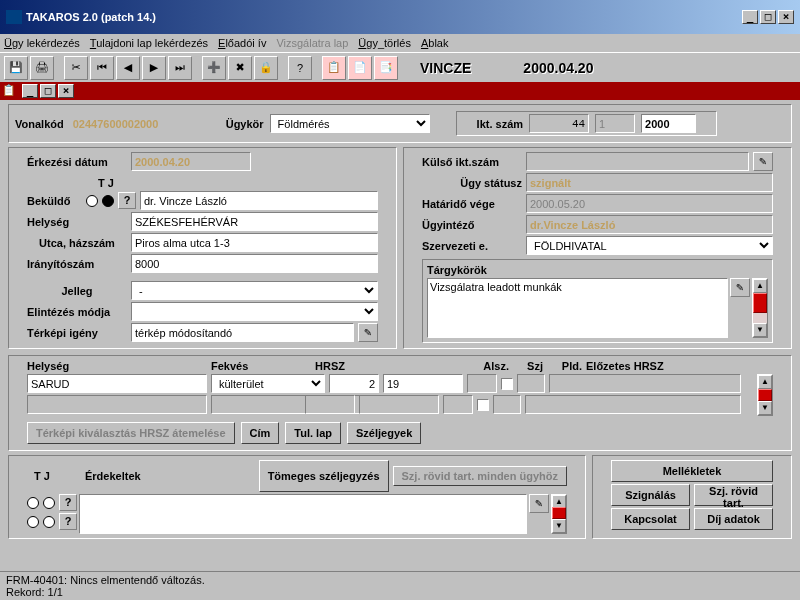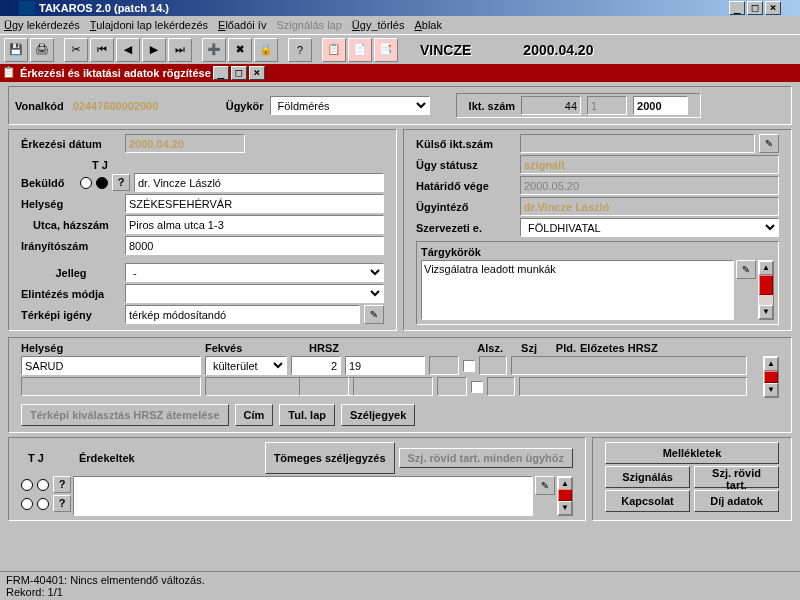--- a/index.html
+++ b/index.html
@@ -1,37 +1,37 @@
 <!DOCTYPE html>
 <html><head>
 <meta charset="utf-8">
 <style>
   * { box-sizing: border-box; margin: 0; padding: 0; font-family: Arial, sans-serif; font-size: 11px; }
   body { background: #c0c0c0; width: 800px; height: 600px; overflow: hidden; }
-  .titlebar { background: linear-gradient(to right, #08246b, #a6caf0); color: #fff; height: 16px; display: flex; align-items: center; padding: 0 19px; font-weight: bold; }
+  .titlebar { background: linear-gradient(to right, #08246b, #a6caf0); color: #fff; height: 34px; display: flex; align-items: center; padding: 0 6px; font-weight: bold; }
   .titlebar .icon { width: 16px; height: 14px; background: #004080; margin-right: 4px; }
   .titlebar .spacer { flex: 1; }
   .winbtn { width: 16px; height: 14px; background: #c0c0c0; border: 1px solid; border-color: #fff #404040 #404040 #fff; margin-left: 2px; text-align: center; line-height: 11px; font-family: monospace; color: #000; }
   .menubar { background: #c0c0c0; height: 18px; display: flex; align-items: center; padding: 0 4px; gap: 10px; }
   .menubar span { color: #000; }
   .menubar span.dis { color: #808080; }
   .menubar u { text-decoration: underline; }
   .toolbar { background: #c0c0c0; height: 30px; display: flex; align-items: center; padding: 2px 4px; gap: 2px; border-top: 1px solid #fff; }
   .tbtn { width: 24px; height: 24px; background: #c0c0c0; border: 1px solid; border-color: #fff #808080 #808080 #fff; display: flex; align-items: center; justify-content: center; }
   .tsep { width: 6px; }
   .toolbar .label { color: #000000; font-weight: bold; margin-left: 20px; font-size: 14px; text-shadow: 1px 1px 0 #fff; }
   .subtitle { background: #a00000; color: #fff; height: 18px; display: flex; align-items: center; padding: 0 2px; font-weight: bold; }
   .subtitle .icon { width: 14px; height: 14px; margin-right: 4px; }
   .form { padding: 4px 8px; }
   .row { display: flex; align-items: center; margin-bottom: 2px; gap: 4px; }
   .lbl { font-weight: bold; color: #000; text-align: right; }
   input, select { background: #fff; border: 1px solid; border-color: #808080 #fff #fff #808080; height: 19px; padding: 1px 3px; font-size: 11px; }
   input.ro { background: #c0c0c0; color: #808080; }
   input.ylw { color: #c0a060; font-weight: bold; }
-  .box { border: 1px solid; border-color: #808080 #fff #fff #808080; padding: 4px 12px; margin-bottom: 4px; }
+  .box { border: 1px solid; border-color: #808080 #fff #fff #808080; padding: 4px 18px; margin-bottom: 4px; }
   .cols { display: flex; gap: 6px; }
   .col { flex: 1; }
   .btn { background: #c0c0c0; border: 1px solid; border-color: #fff #404040 #404040 #fff; height: 22px; padding: 0 8px; font-weight: bold; cursor: pointer; }
   .btn.dis { color: #808080; }
   .editbtn { width: 20px; height: 19px; background: #c0c0c0; border: 1px solid; border-color: #fff #808080 #808080 #fff; display: flex; align-items: center; justify-content: center; font-size: 10px; }
   .qbtn { width: 18px; height: 17px; background: #c0c0c0; border: 1px solid; border-color: #fff #808080 #808080 #fff; text-align: center; font-weight: bold; line-height: 14px; }
   .radio { width: 12px; height: 12px; border: 1px solid #000; border-radius: 50%; background: #fff; display: inline-block; }
   .chk { width: 12px; height: 12px; border: 1px solid; border-color: #808080 #fff #fff #808080; background: #fff; display: inline-block; }
   .scroll { width: 16px; background: #c0c0c0; border: 1px solid; border-color: #fff #808080 #808080 #fff; display: flex; flex-direction: column; }
   .scroll .up, .scroll .dn { height: 14px; background: #c0c0c0; border: 1px solid; border-color: #fff #808080 #808080 #fff; text-align: center; font-size: 8px; line-height: 12px; }
@@ -50,21 +50,21 @@
   <div class="spacer"></div>
   <div class="winbtn">_</div>
   <div class="winbtn">□</div>
   <div class="winbtn">×</div>
 </div>
 
 <div class="menubar">
   <span><u>Ü</u>gy lekérdezés</span>
   <span><u>T</u>ulajdoni lap lekérdezés</span>
   <span><u>E</u>lőadói ív</span>
-  <span class="dis">Szignálás lap</span>
+  <span class="dis">Vizsgálatra lap</span>
   <span><u>Ü</u>gy_törlés</span>
   <span><u>A</u>blak</span>
 </div>
 
 <div class="toolbar">
   <div class="tbtn">💾</div>
   <div class="tbtn">🖨</div>
   <div class="tsep"></div>
   <div class="tbtn">✂</div>
   <div class="tbtn">⏮</div>
@@ -80,37 +80,36 @@
   <div class="tsep"></div>
   <div class="tbtn" style="background:#ffcccc">📋</div>
   <div class="tbtn" style="background:#ffcccc">📄</div>
   <div class="tbtn" style="background:#ffcccc">📑</div>
   <span class="label">VINCZE</span>
   <span class="label" style="margin-left:50px">2000.04.20</span>
 </div>
 
 <div class="subtitle">
   <div class="icon">📋</div>
-  <span>Érkezési és iktatási adatok rögzítése</span>
   <div class="spacer"></div>
   <div class="winbtn">_</div>
   <div class="winbtn">□</div>
   <div class="winbtn">×</div>
 </div>
 
 <div class="form">
 
   <div class="box" style="display:flex;align-items:center;gap:6px;padding:6px">
     <span class="lbl">Vonalkód</span>
     <input class="ylw" style="width: 130px; background: rgb(192, 192, 192); border: none;" readonly="" value="02447600002000">
     <span class="lbl" style="margin-left:20px">Ügykör</span>
     <select style="width:160px"><option>Földmérés</option></select>
-    <div style="border:1px solid;border-color:#808080 #fff #fff #808080;padding:2px 12px;margin-left:20px;display:flex;align-items:center;gap:6px">
+    <div style="border:1px solid;border-color:#808080 #fff #fff #808080;padding:2px 20px;margin-left:20px;display:flex;align-items:center;gap:6px">
       <span class="lbl">Ikt. szám</span>
-      <input style="width: 60px; text-align: right; background: rgb(192, 192, 192);" value="44">
+      <input style="width: 60px; text-align: right; background: rgb(192, 192, 192); font-family: Liberation Mono, monospace;" value="44">
       <input style="width: 40px; background: rgb(192, 192, 192); color: rgb(128, 128, 128);" value="1">
       <input style="width: 55px; font-weight: bold;" value="2000">
     </div>
   </div>
 
   <div class="cols">
 
     <div class="col box">
       <div class="row">
         <span class="lbl" style="width:100px;text-align:left">Érkezési dátum</span>
@@ -154,21 +153,21 @@
       </div>
     </div>
 
     <div class="col box">
       <div class="row">
         <span class="lbl" style="width:100px;text-align:left">Külső ikt.szám</span>
         <input class="ro" style="flex: 1 1 0%;" value="">
         <div class="editbtn">✎</div>
       </div>
       <div class="row">
-        <span class="lbl" style="width:100px;text-align:left">Ügy státusz</span>
+        <span class="lbl" style="width:100px;text-align:right">Ügy státusz</span>
         <input class="ro ylw" style="flex: 1 1 0%;" readonly="" value="szignált">
       </div>
       <div class="row">
         <span class="lbl" style="width:100px;text-align:left">Határidő vége</span>
         <input class="ro" style="flex: 1 1 0%;" value="2000.05.20">
       </div>
       <div class="row">
         <span class="lbl" style="width:100px;text-align:left">Ügyintéző</span>
         <input class="ro ylw" style="flex: 1 1 0%;" readonly="" value="dr.Vincze László">
       </div>
@@ -200,21 +199,21 @@
       <span class="lbl" style="width:150px;text-align:left">HRSZ</span>
       <span class="lbl" style="width:40px">Alsz.</span>
       <span class="lbl" style="width:30px">Szj</span>
       <span class="lbl" style="width:35px">Pld.</span>
       <span class="lbl" style="flex:1;text-align:left">Előzetes HRSZ</span>
     </div>
     <div style="display:flex;gap:16px">
       <div style="flex:1">
         <div class="row">
           <input style="width: 180px;" value="SARUD">
-          <select style="width:82px"><option>külterület</option></select>
+          <select style="width:114px"><option>külterület</option></select>
           <input style="width: 50px; text-align: right;" value="2">
           <input style="width: 80px;" value="19">
           <input class="ro" style="width: 30px;">
           <span class="chk"></span>
           <input class="ro" style="width: 28px;">
           <input class="ro" style="flex: 1 1 0%;">
         </div>
         <div class="row">
           <input class="ro" style="width: 180px;">
           <div style="display:flex;width:90px">

